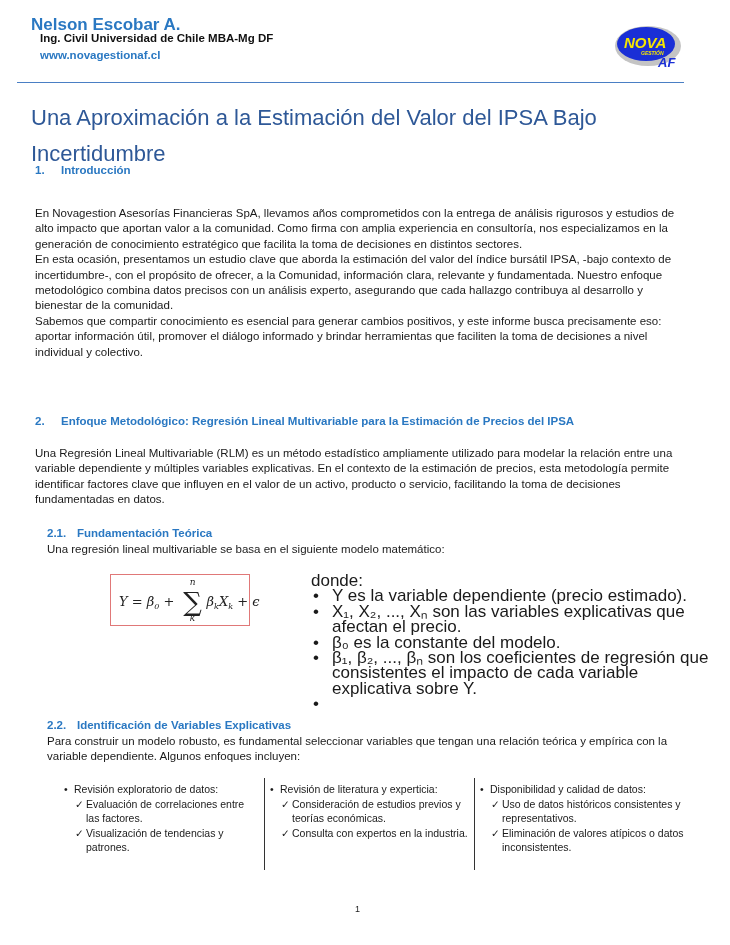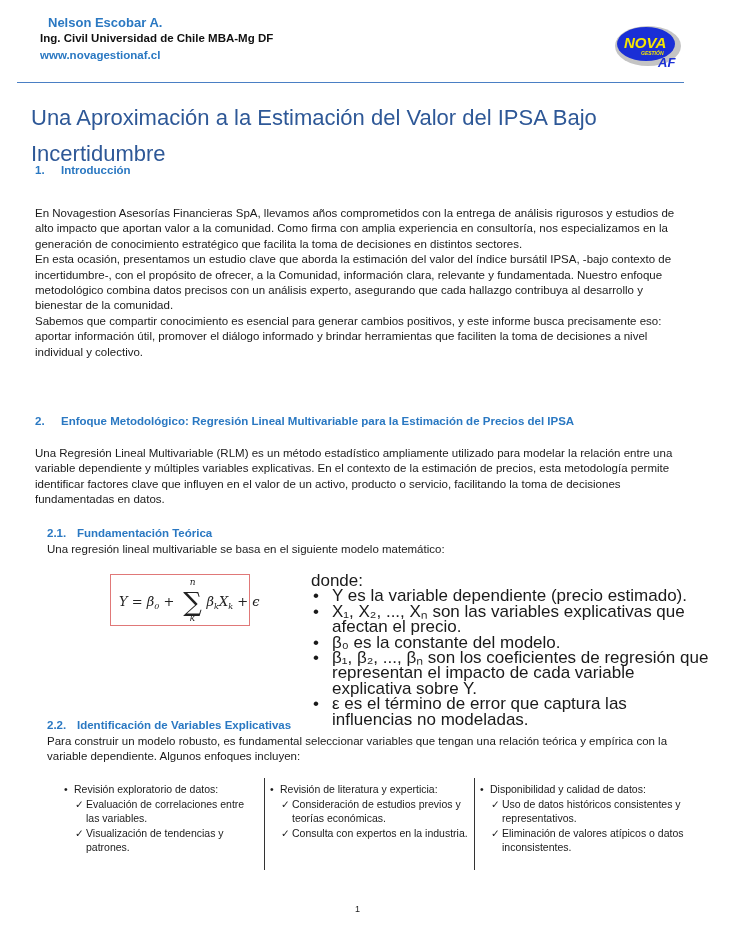--- a/index.html
+++ b/index.html
@@ -1,19 +1,19 @@
 <!DOCTYPE html>
 <html><head>
 <meta charset="utf-8">
 <style>
   html, body { margin:0; padding:0; background:#ffffff; }
   body { width:730px; height:945px; position:relative; overflow:hidden;
          font-family:"Liberation Sans", sans-serif; color:#1a1a1a; }
   .abs { position:absolute; }
-  .hdr-name { left:40px; top:15px; font-size:13px; font-weight:bold; color:#2a78c2;padding-left:8px; }
+  .hdr-name { left:23px; top:15px; font-size:17px; font-weight:bold; color:#2a78c2;padding-left:8px; }
   .hdr-title { left:40px; top:32px; font-size:11.5px; font-weight:bold; color:#111; }
   .hdr-web { left:40px; top:49px; font-size:11.5px; font-weight:bold; color:#2a78c2; }
   .hdr-rule { left:17px; top:82px; width:667px; height:1px; background:#4a7fc4; }
   .logo { left:614px; top:22px; width:72px; height:48px; }
   .title { left:31px; top:100px; width:640px; font-size:22px; line-height:36px; color:#2e5897; font-weight:normal; }
   .h1 { font-size:11.5px; font-weight:bold; color:#2a78c2; }
   .h1 .num { display:inline-block; width:22px; }
   .para { font-size:11.5px; line-height:15.4px; color:#1a1a1a; width:648px; }
   .para p { margin:0; }
   .formula-box { left:110px; top:574px; width:138px; height:50px; border:1.3px solid #e07878; background:#fff; }
@@ -78,34 +78,34 @@
     <span>Y = β</span><sub>0</sub><span> + </span><span class="sigma-wrap"><span class="sig-top">n</span><span class="sigma">∑</span><span class="sig-bot">k</span></span><span>β</span><sub>k</sub><span>X</span><sub>k</sub><span> + ϵ</span>
   </div>
 </div>
 
 <div class="abs donde">
   <div>donde:</div>
   <ul>
     <li><span class="b">•</span><span>Y es la variable dependiente (precio estimado).</span></li>
     <li><span class="b">•</span><span>X₁, X₂, ..., Xₙ son las variables explicativas que afectan el precio.</span></li>
     <li><span class="b">•</span><span>β₀ es la constante del modelo.</span></li>
-    <li><span class="b">•</span><span>β₁, β₂, ..., βₙ son los coeficientes de regresión que representan el impacto de cada variable explicativa sobre Y.</span></li>
-    <li><span class="b">•</span><span>ε es el término de error que captura las influencias no modeladas.</span></li>
+    <li><span class="b">•</span><span>β₁, β₂, ..., βₙ son los coeficientes de regresión que consistentes el impacto de cada variable explicativa sobre Y.</span></li>
+    <li><span class="b">•</span></li>
   </ul>
 </div>
 
 <div class="abs h1" style="left:47px; top:719px;">
   <span class="num" style="width:30px">2.2.</span><span>Identificación de Variables Explicativas</span>
 </div>
 <div class="abs para" style="left:47px; top:734px; width:640px;">Para construir un modelo robusto, es fundamental seleccionar variables que tengan una relación teórica y empírica con la variable dependiente. Algunos enfoques incluyen:</div>
 
 <div class="abs cols">
   <div class="col" style="left:8px; width:190px;">
     <div class="main"><span class="b">•</span><span>Revisión exploratorio de datos:</span></div>
-    <div class="chk"><span class="c">✓</span><span>Evaluación de correlaciones entre las variables.</span></div>
+    <div class="chk"><span class="c">✓</span><span>Evaluación de correlaciones entre las factores.</span></div>
     <div class="chk"><span class="c">✓</span><span>Visualización de tendencias y patrones.</span></div>
   </div>
   <div class="vline" style="left:208px;"></div>
   <div class="col" style="left:214px; width:200px;">
     <div class="main"><span class="b">•</span><span>Revisión de literatura y experticia:</span></div>
     <div class="chk"><span class="c">✓</span><span>Consideración de estudios previos y teorías económicas.</span></div>
     <div class="chk"><span class="c">✓</span><span>Consulta con expertos en la industria.</span></div>
   </div>
   <div class="vline" style="left:418px;"></div>
   <div class="col" style="left:424px; width:210px;">

